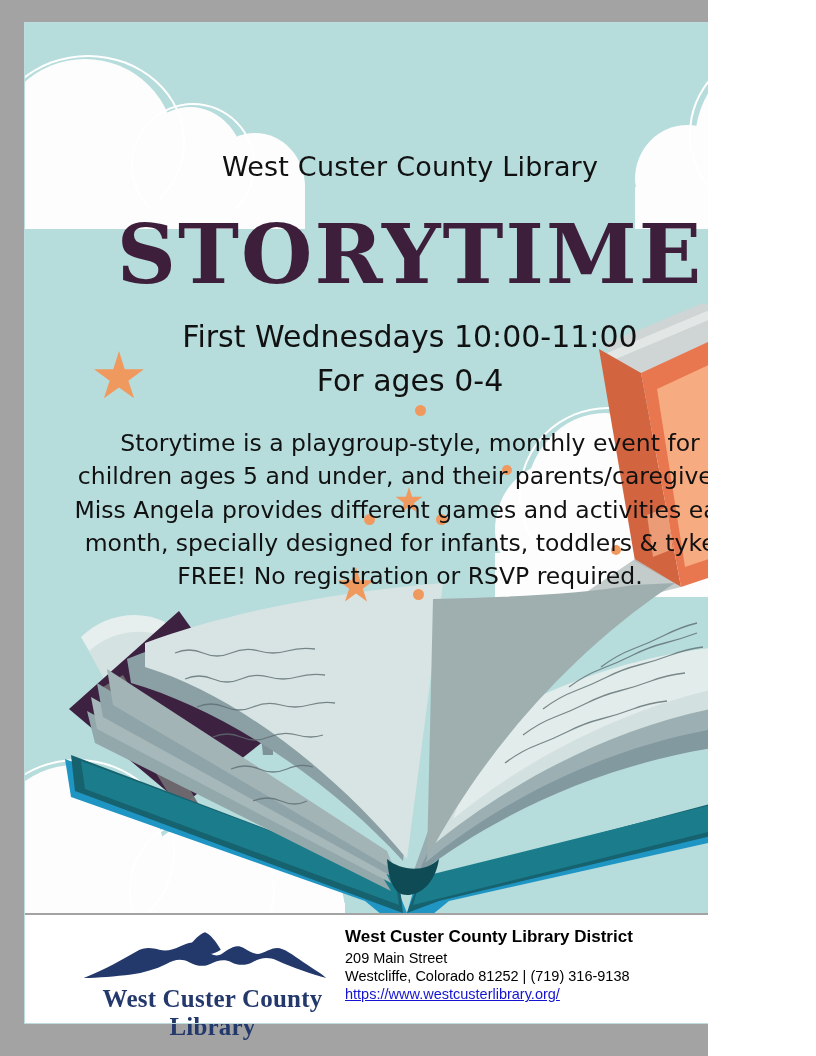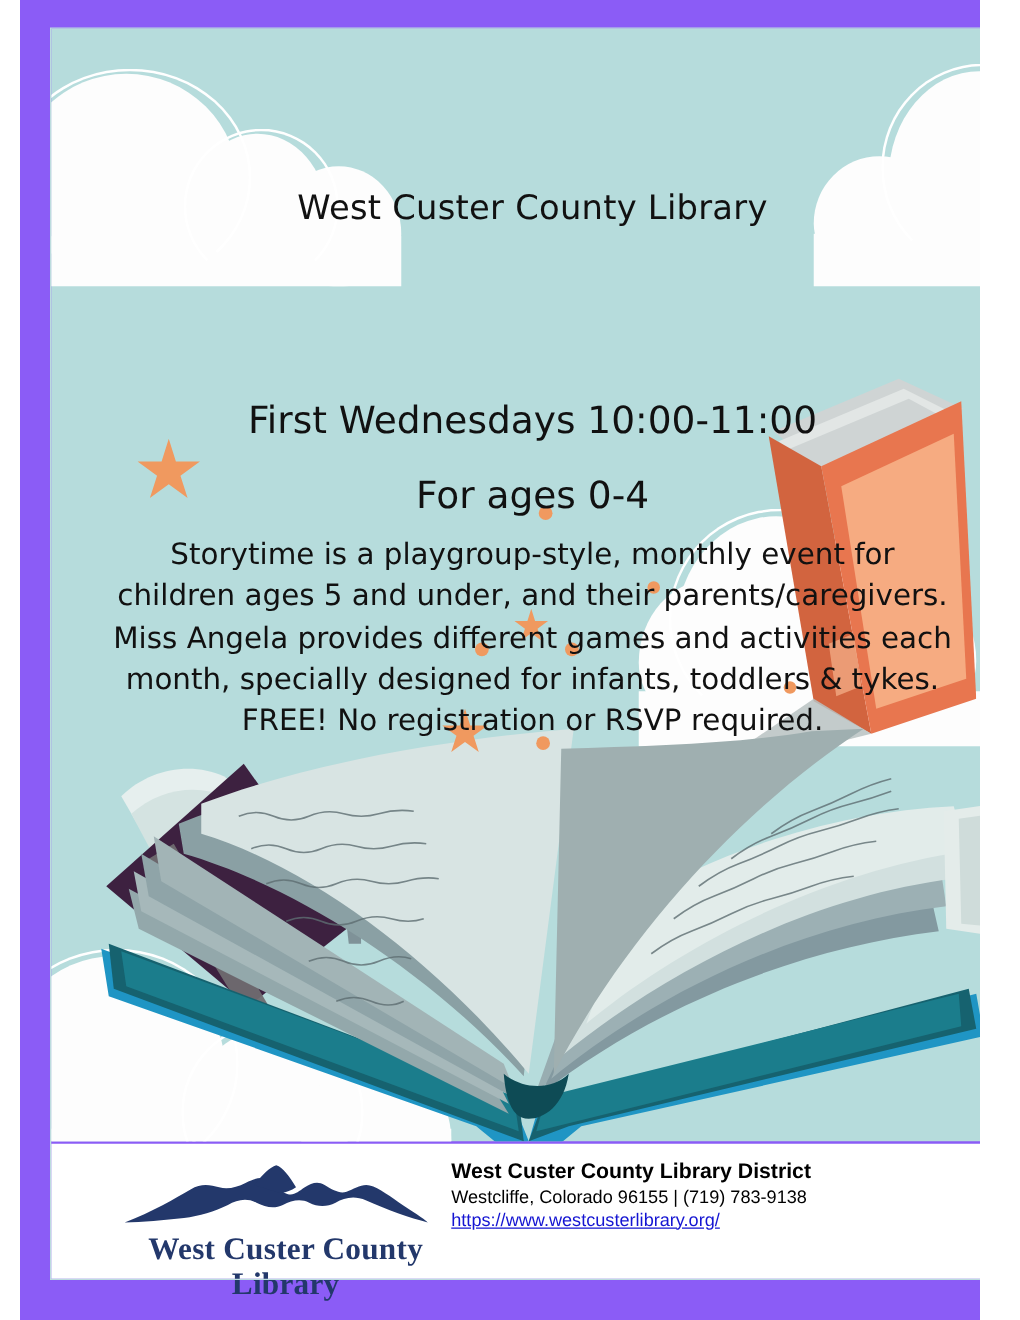--- a/index.html
+++ b/index.html
@@ -9,25 +9,24 @@
   }
   body {
     width: 816px;
     height: 1056px;
     font-family: "Liberation Sans", sans-serif;
     overflow: hidden;
   }
 
   #poster {
     position: relative;
-    width: 768px;
+    width: 708px;
     height: 1056px;
-    background: #8b5cf6;
+    background: #a3a3a3;
     overflow: hidden;
-    margin-left: 16px;
   }
 
   
   #page-frame {
     position: absolute;
     left: 24px;
     top: 22px;
     width: 770px;
     height: 1002px;
     border: 1px solid #bcdcdd;
@@ -183,21 +182,21 @@
   #when-line, #ages-line {
     position: absolute;
     left: 0;
     width: 770px;
     text-align: center;
     font-family: "DejaVu Sans", sans-serif;
     font-size: 30px;
     color: #111111;
   }
   #when-line { top: 296px; }
-  #ages-line { top: 356px; text-align: center; }
+  #ages-line { top: 340px; text-align: center; }
 
   #body-copy {
     position: absolute;
     top: 404px;
     left: 40px;
     width: 690px;
     text-align: center;
     font-family: "DejaVu Sans", sans-serif;
     font-size: 23.5px;
     line-height: 1.42;
@@ -380,20 +379,21 @@
 
     <div class="dot" style="left:390px; top:382px; width:11px; height:11px;"></div>
     <div class="dot" style="left:339px; top:491px; width:11px; height:11px;"></div>
     <div class="dot" style="left:411px; top:491px; width:11px; height:11px;"></div>
     <div class="dot" style="left:388px; top:566px; width:11px; height:11px;"></div>
     <div class="dot" style="left:477px; top:442px; width:10px; height:10px;"></div>
     <div class="dot" style="left:586px; top:522px; width:10px; height:10px;"></div>
 
     <div id="text-stack">
       <div id="org-line">West Custer County Library</div>
+      <div id="headline">STORYTIME</div>
       <div id="when-line">First Wednesdays 10:00-11:00</div>
       <div id="ages-line">For ages 0-4</div>
       <div id="body-copy">Storytime is a playgroup-style, monthly event for
 children ages 5 and under, and their parents/caregivers.
 Miss Angela provides different games and activities each
 month, specially designed for infants, toddlers &amp; tykes.
 FREE!  No registration or RSVP required.</div>
     </div>
 
   </div>
@@ -412,19 +412,20 @@
                  C138 46, 130 44, 122 40 C112 35, 104 38, 96 42
                  C84 48, 70 52, 56 54 C38 56, 18 58, 2 58 Z" fill="#23386b"></path>
         <path d="M120 24 C128 14, 134 8, 140 6 C146 8, 152 16, 158 26
                  C152 30, 146 32, 140 30 C132 28, 126 26, 120 24 Z" fill="#23386b"></path>
       </svg>
       <div id="logo-wordmark">West Custer County Library</div>
     </div>
 
     <div id="contact-block">
       <div id="contact-name">West Custer County Library District</div>
-      <div class="contact-line">Westcliffe, Colorado 96155 | (719) 783-9138</div>
+      <div class="contact-line">209 Main Street</div>
+      <div class="contact-line">Westcliffe, Colorado 81252 | (719) 316-9138</div>
       <a id="contact-url" href="#">https://www.westcusterlibrary.org/</a>
     </div>
 
   </div>
 
 </div>
 
 </body></html>

